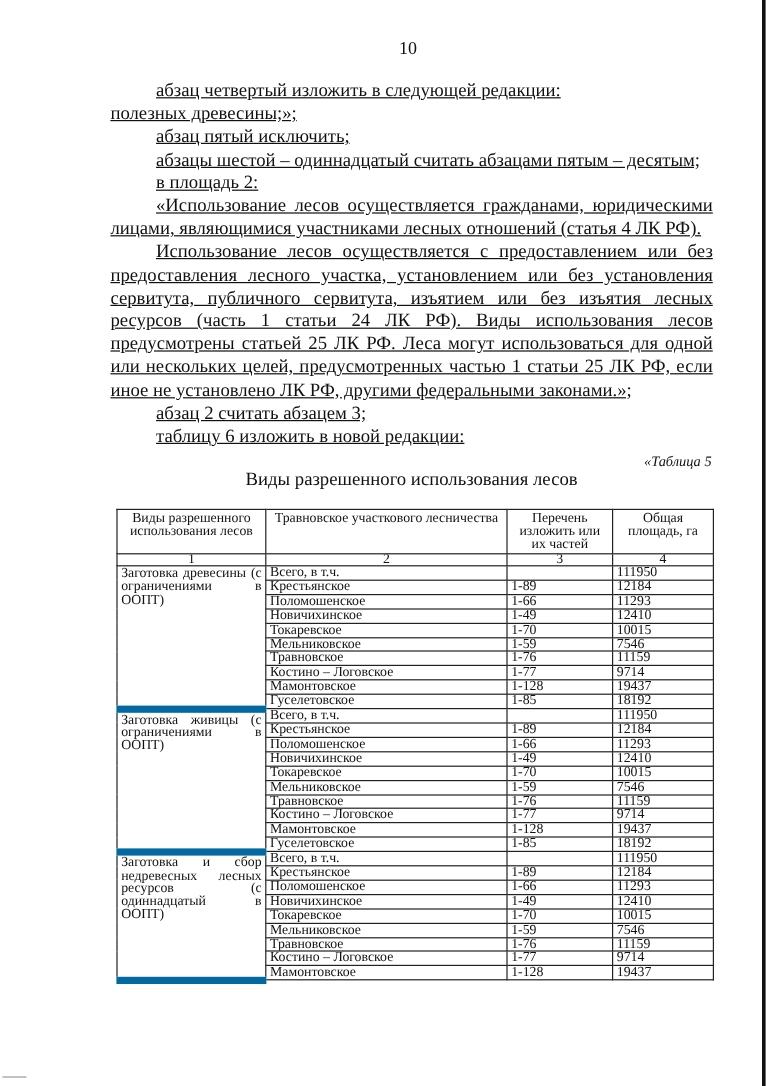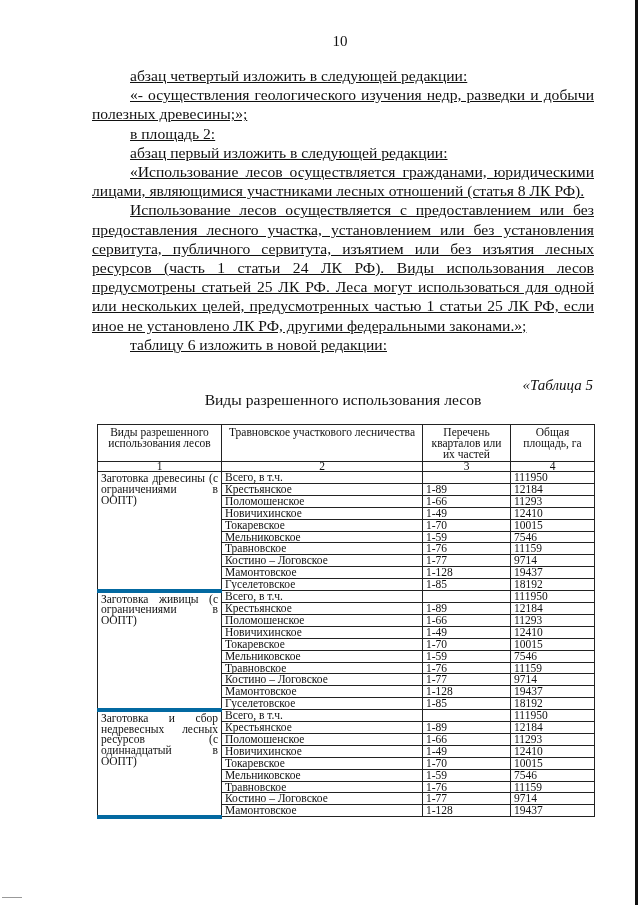--- a/index.html
+++ b/index.html
@@ -14,83 +14,84 @@
   }
   .body-text {
     position: absolute; left: 92px; top: 66px; width: 502px;
     font-size: 15.6px; line-height: 19.2px;
   }
   .body-text p { margin: 0; text-align: justify; text-align-last: left; text-decoration: underline; }
   .body-text p.ind { text-indent: 38px; }
   .body-text p.just-full { text-align-last: justify; }
   .table-label {
     position: absolute; top: 377px; right: 47px;
-    font-style: italic; font-size: 15px;
+    font-style: italic; font-size: 12px;
   }
   .table-title {
     position: absolute; top: 391px; left: 92px; width: 502px;
     text-align: center; font-size: 15.6px;
   }
   table.forest {
     position: absolute; left: 97px; top: 424px; width: 497px;
     border-collapse: collapse; table-layout: fixed;
     font-size: 11.5px; line-height: 11px;
   }
   table.forest td, table.forest th {
     border: 1px solid #222; padding: 0 3px; font-weight: normal;
     vertical-align: top; overflow: hidden; white-space: nowrap;
   }
   table.forest th { text-align: center; white-space: normal; padding-top: 2px; }
   table.forest tr.hdr th { height: 34px; }
   table.forest tr.nums td { text-align: center; height: 9px; line-height: 9px; }
   table.forest tr.data td { height: 10.9px; line-height: 10.9px; }
   table.forest td.cat {
     white-space: normal; text-align: justify; text-align-last: left;
-    line-height: 11.5px; padding-top: 1px; border-bottom: 4px solid #0369a1;
+    line-height: 11.5px; padding-top: 1px; border-bottom: 6px solid #0369a1;
   }
   .right-bar {
     position: absolute; left: 635px; top: 0; width: 3px; height: 905px;
     background: #111;
   }
   .scan-mark {
     position: absolute; left: 2px; top: 897px; width: 20px; height: 1px; background: #999;
   }
 </style>
 </head>
 <body>
 
 <div class="page-number">10</div>
 
 <div class="body-text" id="body-text">
     <p class="ind">абзац четвертый изложить в следующей редакции:</p>
-    <p class="ind just-full">«- осуществления геологического изучения недр, разведки и добычи</p>
     <p class="">полезных древесины;»;</p>
+    <p class="ind">абзац пятый исключить;</p>
+    <p class="ind">абзацы шестой – одиннадцатый считать абзацами пятым – десятым;</p>
     <p class="ind">в площадь 2:</p>
-    <p class="ind">абзац первый изложить в следующей редакции:</p>
     <p class="ind just-full">«Использование лесов осуществляется гражданами, юридическими</p>
-    <p class="">лицами, являющимися участниками лесных отношений (статья 8 ЛК РФ).</p>
+    <p class="">лицами, являющимися участниками лесных отношений (статья 4 ЛК РФ).</p>
     <p class="ind">Использование лесов осуществляется с предоставлением или без предоставления лесного участка, установлением или без установления сервитута, публичного сервитута, изъятием или без изъятия лесных ресурсов (часть 1 статьи 24 ЛК РФ). Виды использования лесов предусмотрены статьей 25 ЛК РФ. Леса могут использоваться для одной или нескольких целей, предусмотренных частью 1 статьи 25 ЛК РФ, если иное не установлено ЛК РФ, другими федеральными законами.»;</p>
+    <p class="ind">абзац 2 считать абзацем 3;</p>
     <p class="ind">таблицу 6 изложить в новой редакции:</p>
   </div>
 
 <div class="table-label">«Таблица 5</div>
 <div class="table-title">Виды разрешенного использования лесов</div>
 
 <table class="forest">
   <colgroup>
     <col style="width:124px">
       <col style="width:201px">
       <col style="width:88px">
       <col style="width:84px">
   </colgroup>
   <thead>
     <tr class="hdr">
       <th>Виды разрешенного использования лесов</th>
       <th>Травновское участкового лесничества</th>
-      <th>Перечень кварталов или их частей</th>
+      <th>Перечень изложить или их частей</th>
       <th>Общая площадь, га</th>
     </tr>
     <tr class="nums">
       <td>1</td>
       <td>2</td>
       <td>3</td>
       <td>4</td>
     </tr>
   </thead>
   <tbody id="table-body">

